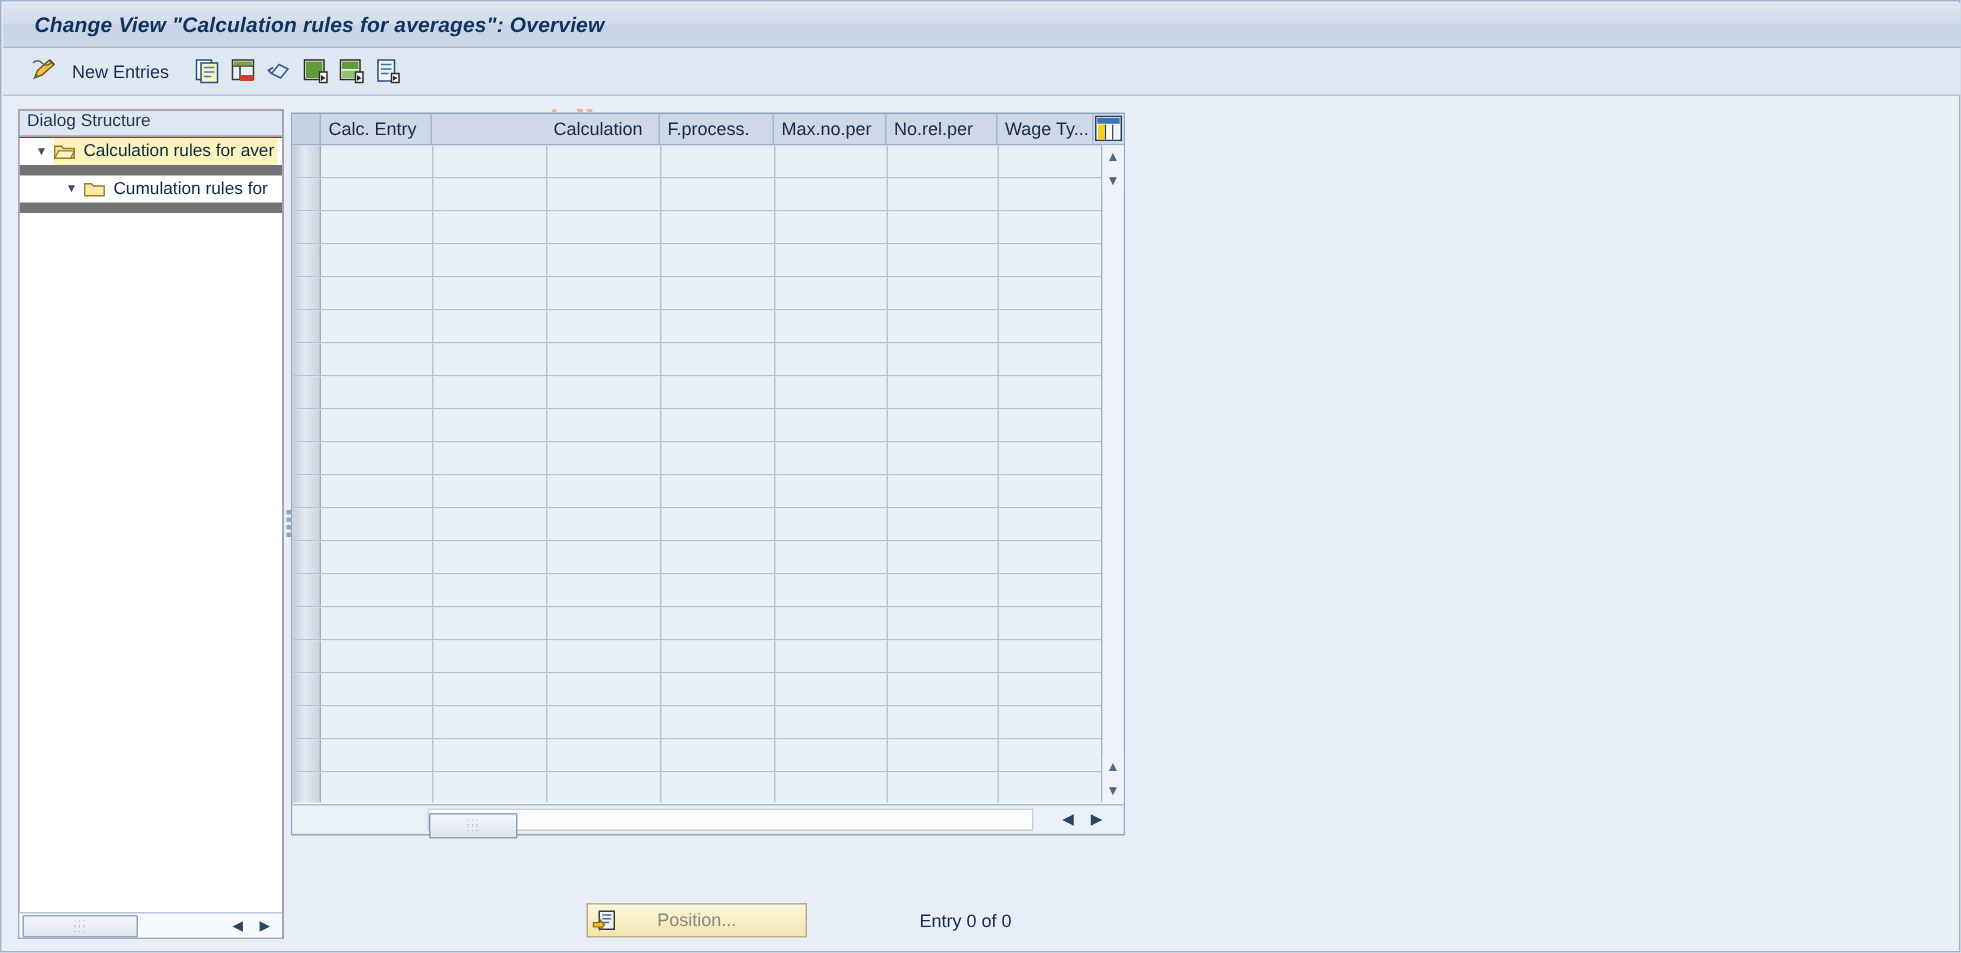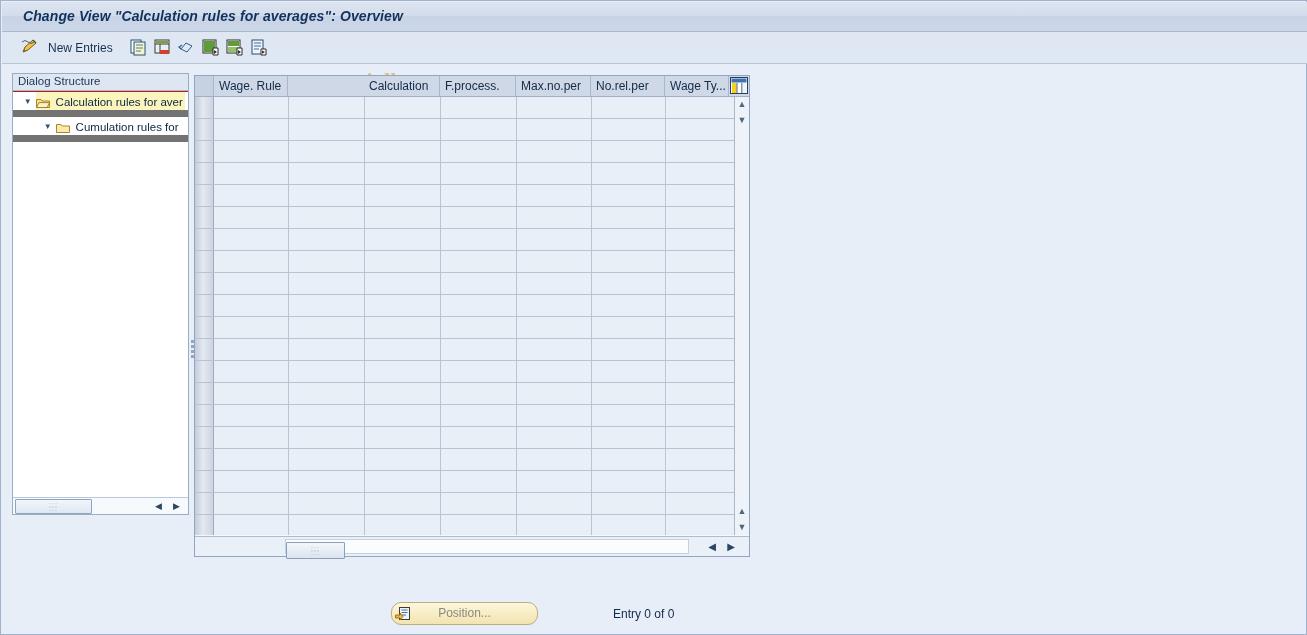--- a/index.html
+++ b/index.html
@@ -89,21 +89,21 @@
     letter-spacing: 0.2px;
     user-select: none;
   }
 
   
   #sidebar {
     position: absolute;
     left: 11px;
     top: 72px;
     width: 177px;
-    height: 442px;
+    height: 553px;
     background: #b91c1c;
     border: 1px solid #9aadc6;
     box-sizing: border-box;
   }
   #sidebar-header {
     position: absolute;
     left: 0; top: 0;
     right: 0;
     height: 17px;
     background: #dee6f1;
@@ -362,21 +362,21 @@
 
   
   #position-button {
     position: absolute;
     left: 390px;
     top: 601px;
     width: 147px;
     height: 23px;
     background: linear-gradient(to bottom, #fdf6dc 0%, #f7ecc3 55%, #f2e4b2 100%);
     border: 1px solid #b9ad82;
-    border-radius: 10px;
+    border-radius: 0;
     box-sizing: border-box;
   }
   #position-label {
     position: absolute;
     left: 0; right: 0;
     top: 3px;
     text-align: center;
     font-size: 12px;
     color: #8a8a83;
   }
@@ -527,21 +527,21 @@
     <div class="d"></div>
       <div class="d"></div>
       <div class="d"></div>
       <div class="d"></div>
   </div>
 
   <div id="table-panel">
 
     <div id="table-head">
       <div class="th corner" style="left:0; width:19px;"></div>
-      <div class="th" style="left:19px;  width:74px;">Wage. Rule</div>
+      <div class="th" style="left:19px;  width:74px;">Calc. Entry</div>
       <div class="th" style="left:93px;  width:76px;margin-top:24px;">Rel.test</div>
       <div class="th" style="left:169px; width:76px;">Calculation</div>
       <div class="th" style="left:245px; width:76px;">F.process.</div>
       <div class="th" style="left:321px; width:75px;">Max.no.per</div>
       <div class="th" style="left:396px; width:74px;">No.rel.per</div>
       <div class="th" style="left:470px; width:63px; border-right:none;">Wage Ty...</div>
 
       <div id="table-config-btn">
         <svg width="19" height="18" viewBox="0 0 19 18" style="margin:1px 0 0 1px;">
           <rect x="0.5" y="0.5" width="17" height="16" fill="#ffffff" stroke="#26405e" stroke-width="1"></rect>

